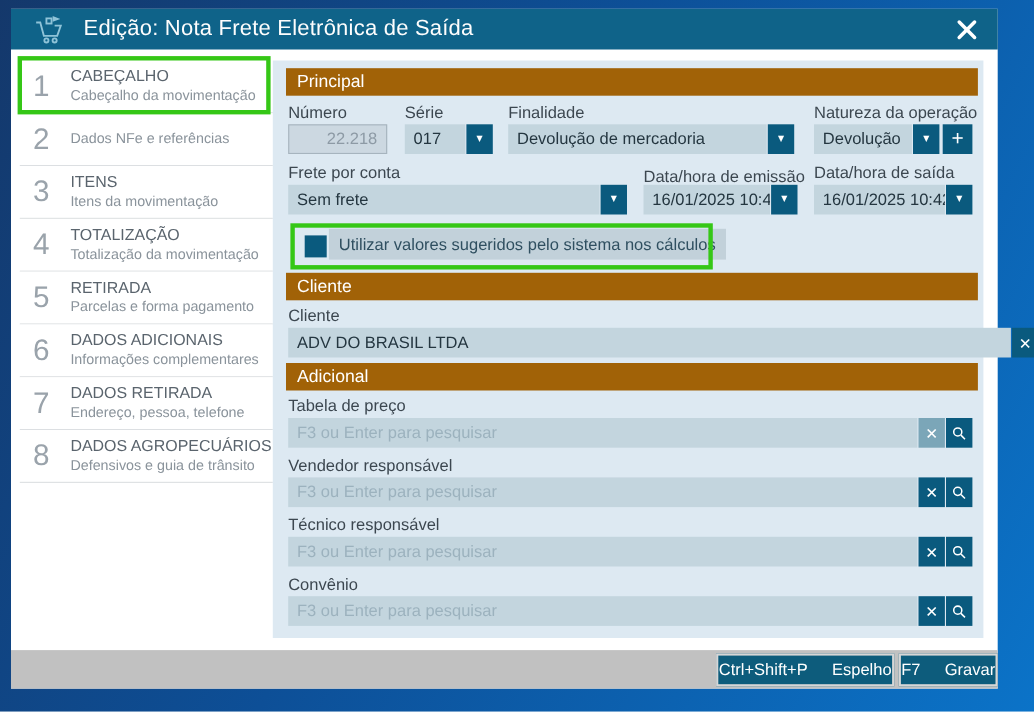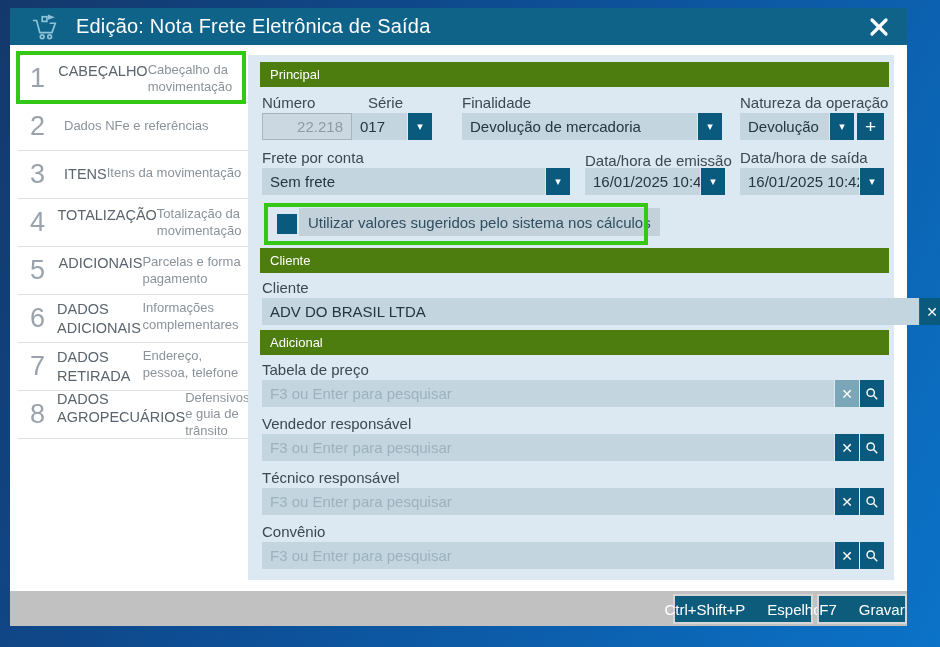--- a/index.html
+++ b/index.html
@@ -14,28 +14,28 @@
   .cart-ic{margin-left:18px;width:34px;height:30px;display:flex;align-items:center;justify-content:center;}
   .title{margin-left:14px;font-size:20px;letter-spacing:.2px;font-weight:400;color:#fdfdfd;}
   .closebtn{margin-left:auto;margin-right:14px;width:28px;height:28px;display:flex;
     align-items:center;justify-content:center;cursor:pointer;}
 
   
   .sidebar{position:absolute;left:8px;top:47px;width:230px;}
   .side-item{height:48px;border-bottom:1px solid #dcdfe2;display:flex;align-items:center;
     padding-left:12px;gap:12px;background:#fff;cursor:pointer;}
   .side-item .num{font-size:27px;color:#9aa3ab;width:22px;text-align:left;line-height:1;}
-  .side-item .txt{display:flex;flex-direction:row;line-height:1.25;}
+  .side-item .txt{display:flex;flex-direction:column;line-height:1.25;}
   .side-item .t{font-size:14.5px;color:#5a646d;}
   .side-item .s{font-size:13px;color:#8a939b;}
 
   
   .panel{position:absolute;left:238px;top:47px;width:646px;height:525px;background:#dde9f2;}
-  .sec-header{position:absolute;left:12px;width:629px;height:25px;background:#4d7c0f;color:#fff;
-    font-size:13px;display:flex;align-items:center;padding-left:10px;}
+  .sec-header{position:absolute;left:12px;width:629px;height:25px;background:#a16207;color:#fff;
+    font-size:16px;display:flex;align-items:center;padding-left:10px;}
   .flabel{position:absolute;font-size:15px;color:#3c4750;white-space:nowrap;}
   .field{position:absolute;height:27px;display:flex;}
   .field .val{flex:1;background:#c3d5de;display:flex;align-items:center;padding:0 8px;
     font-size:15px;color:#243640;overflow:hidden;white-space:nowrap;}
   .field .val.right{justify-content:flex-end;}
   .field.disabled .val{background:#ccd8e1;color:#8d9aa5;border:1px solid #a6b4be;}
   .field .fbtnx{width:24px;background:#0a5a7e;color:#fff;display:flex;align-items:center;
     justify-content:center;margin-left:1px;cursor:pointer;flex:0 0 auto;}
   .field .fbtnx.dim{background:#7ba6b8;}
   .field .caret{font-size:11px;line-height:1;}
@@ -109,21 +109,21 @@
       <div class="side-item">
         <span class="num">4</span>
         <span class="txt">
             <span class="t">TOTALIZAÇÃO</span>
         <span class="s">Totalização da movimentação</span>
           </span>
       </div>
       <div class="side-item">
         <span class="num">5</span>
         <span class="txt">
-            <span class="t">ADICIONAIS</span>
+            <span class="t">RETIRADA</span>
         <span class="s">Parcelas e forma pagamento</span>
           </span>
       </div>
       <div class="side-item">
         <span class="num">6</span>
         <span class="txt">
             <span class="t">DADOS ADICIONAIS</span>
         <span class="s">Informações complementares</span>
           </span>
       </div>
@@ -148,21 +148,21 @@
       <div class="sec-header" style="top:7px;">Principal</div>
 
       <span class="flabel" style="left:14px;top:39px;">Número</span>
       <span class="flabel" style="left:120px;top:39px;">Série</span>
       <span class="flabel" style="left:214px;top:39px;">Finalidade</span>
       <span class="flabel" style="left:492px;top:39px;">Natureza da operação</span>
 
       <div class="field disabled" style="left:14px;top:58px;width:90px;">
         <span class="val right">22.218</span>
       </div>
-      <div class="field" style="left:104px;top:58px;width:80px;">
+      <div class="field" style="left:120px;top:58px;width:80px;">
         <span class="val">017</span>
         <span class="fbtnx">
             <span class="caret">▾</span>
           </span>
       </div>
       <div class="field" style="left:214px;top:58px;width:260px;">
         <span class="val">Devolução de mercadoria</span>
         <span class="fbtnx">
             <span class="caret">▾</span>
           </span>
@@ -276,21 +276,21 @@
         <span class="fbtnx">
           <svg width="14" height="14" viewBox="0 0 16 16" fill="none" stroke="#fff" stroke-width="1.6">
               <circle cx="6.5" cy="6.5" r="4.2"></circle>
               <line x1="9.8" y1="9.8" x2="14" y2="14"></line>
             </svg>
         </span>
       </div>
     </div>
 
     <div class="footer">
-      <div class="fbtn" style="right:94px;width:140px;">
+      <div class="fbtn" style="right:94px;width:162px;">
         <span class="seg">Ctrl+Shift+P</span>
         <span class="vdiv"></span>
         <span class="seg">Espelho</span>
       </div>
       <div class="fbtn" style="right:0px;width:90px;">
         <span class="seg">F7</span>
         <span class="vdiv"></span>
         <span class="seg">Gravar</span>
       </div>
     </div>

